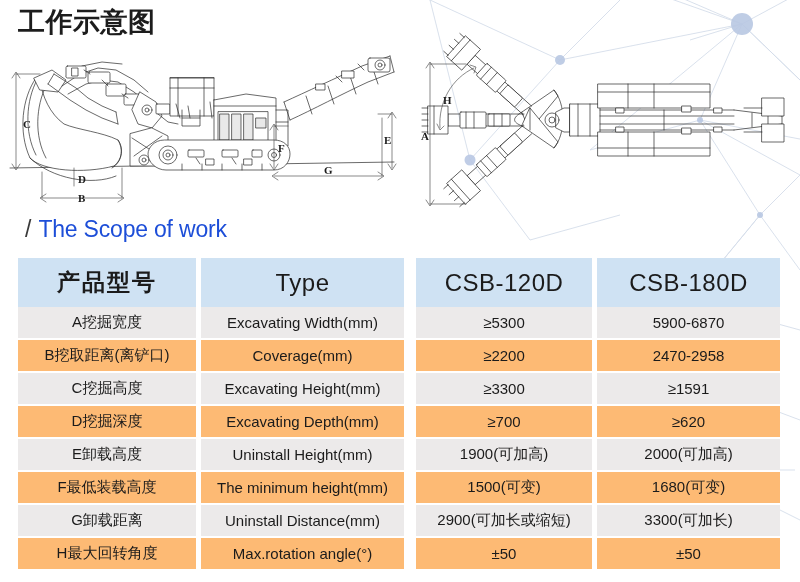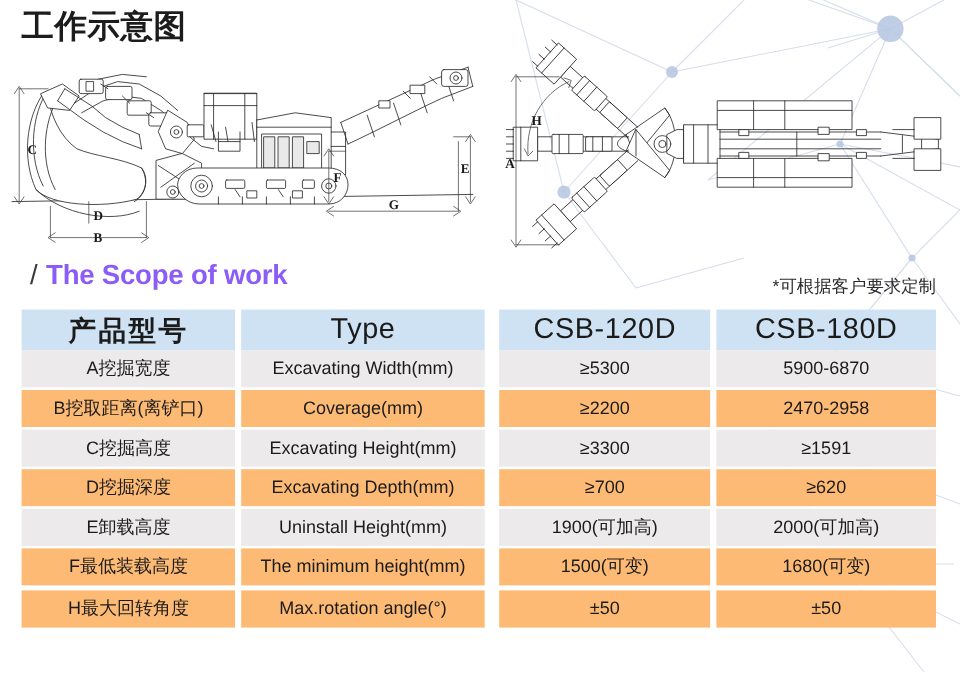--- a/index.html
+++ b/index.html
@@ -75,22 +75,22 @@
     letter-spacing: 0.5px;
   }
   #scope-head .slash {
     font-size: 23px;
     color: #3a3a3a;
     margin: 0 7px;
     font-weight: 400;
   }
   #scope-head .en {
     font-size: 23px;
-    color: #8b5cf6;
-    font-weight: 700;
+    color: #1d4ed8;
+    font-weight: 400;
     letter-spacing: -0.2px;
   }
   #scope-note {
     position: absolute;
     right: 20px; top: 229px;
     font-size: 14.5px;
     color: #2b2b2b;
     z-index: 2;
     white-space: nowrap;
   }
@@ -117,21 +117,21 @@
     padding: 0;
     margin: 0;
     border: none;
     text-align: center;
     vertical-align: middle;
     color: #1b1b1b;
   }
   .gapcell { background: #ffffff !important; }
 
   thead th {
-    height: 34px;
+    height: 49px;
     background: #cfe2f3;
     font-weight: bold;
     font-size: 23px;
     letter-spacing: 0.5px;
   }
   thead th.en-head {
     font-weight: 400;
     font-size: 24px;
   }
   thead th.model-head {
@@ -474,21 +474,20 @@
       <text class="dim-label" x="39" y="74">H</text>
       <text class="dim-label" x="17" y="110">A</text>
     </g>
   </svg>
 
   <div id="scope-head">
     <span class="slash">/</span>
     <span class="en">The Scope of work</span>
   </div>
 
-  <div id="scope-note">*可根据客户要求定制</div>
 
   <table id="spec-table">
     <colgroup>
       <col class="c-model">
         <col class="c-gap1">
         <col class="c-type">
         <col class="c-gap2">
       <col class="c-v1">
         <col class="c-gap3">
         <col class="c-v2">
@@ -571,20 +570,29 @@
           <td class="gapcell"></td>
           <td class="data en-cell">The minimum height(mm)</td>
           <td class="gapcell"></td>
           <td class="data val-cell">1500(可变)</td>
           <td class="gapcell"></td>
           <td class="data val-cell">1680(可变)</td>
         </tr>
         <tr class="rule">
           <td colspan="7"></td>
         </tr>
+        <tr class="odd">
+          <td class="data cn-cell">G卸载距离</td>
+          <td class="gapcell"></td>
+          <td class="data en-cell">Uninstall Distance(mm)</td>
+          <td class="gapcell"></td>
+          <td class="data val-cell">2900(可加长或缩短)</td>
+          <td class="gapcell"></td>
+          <td class="data val-cell">3300(可加长)</td>
+        </tr>
         <tr class="rule">
           <td colspan="7"></td>
         </tr>
         <tr class="even">
           <td class="data cn-cell">H最大回转角度</td>
           <td class="gapcell"></td>
           <td class="data en-cell">Max.rotation angle(°)</td>
           <td class="gapcell"></td>
           <td class="data val-cell">±50</td>
           <td class="gapcell"></td>

